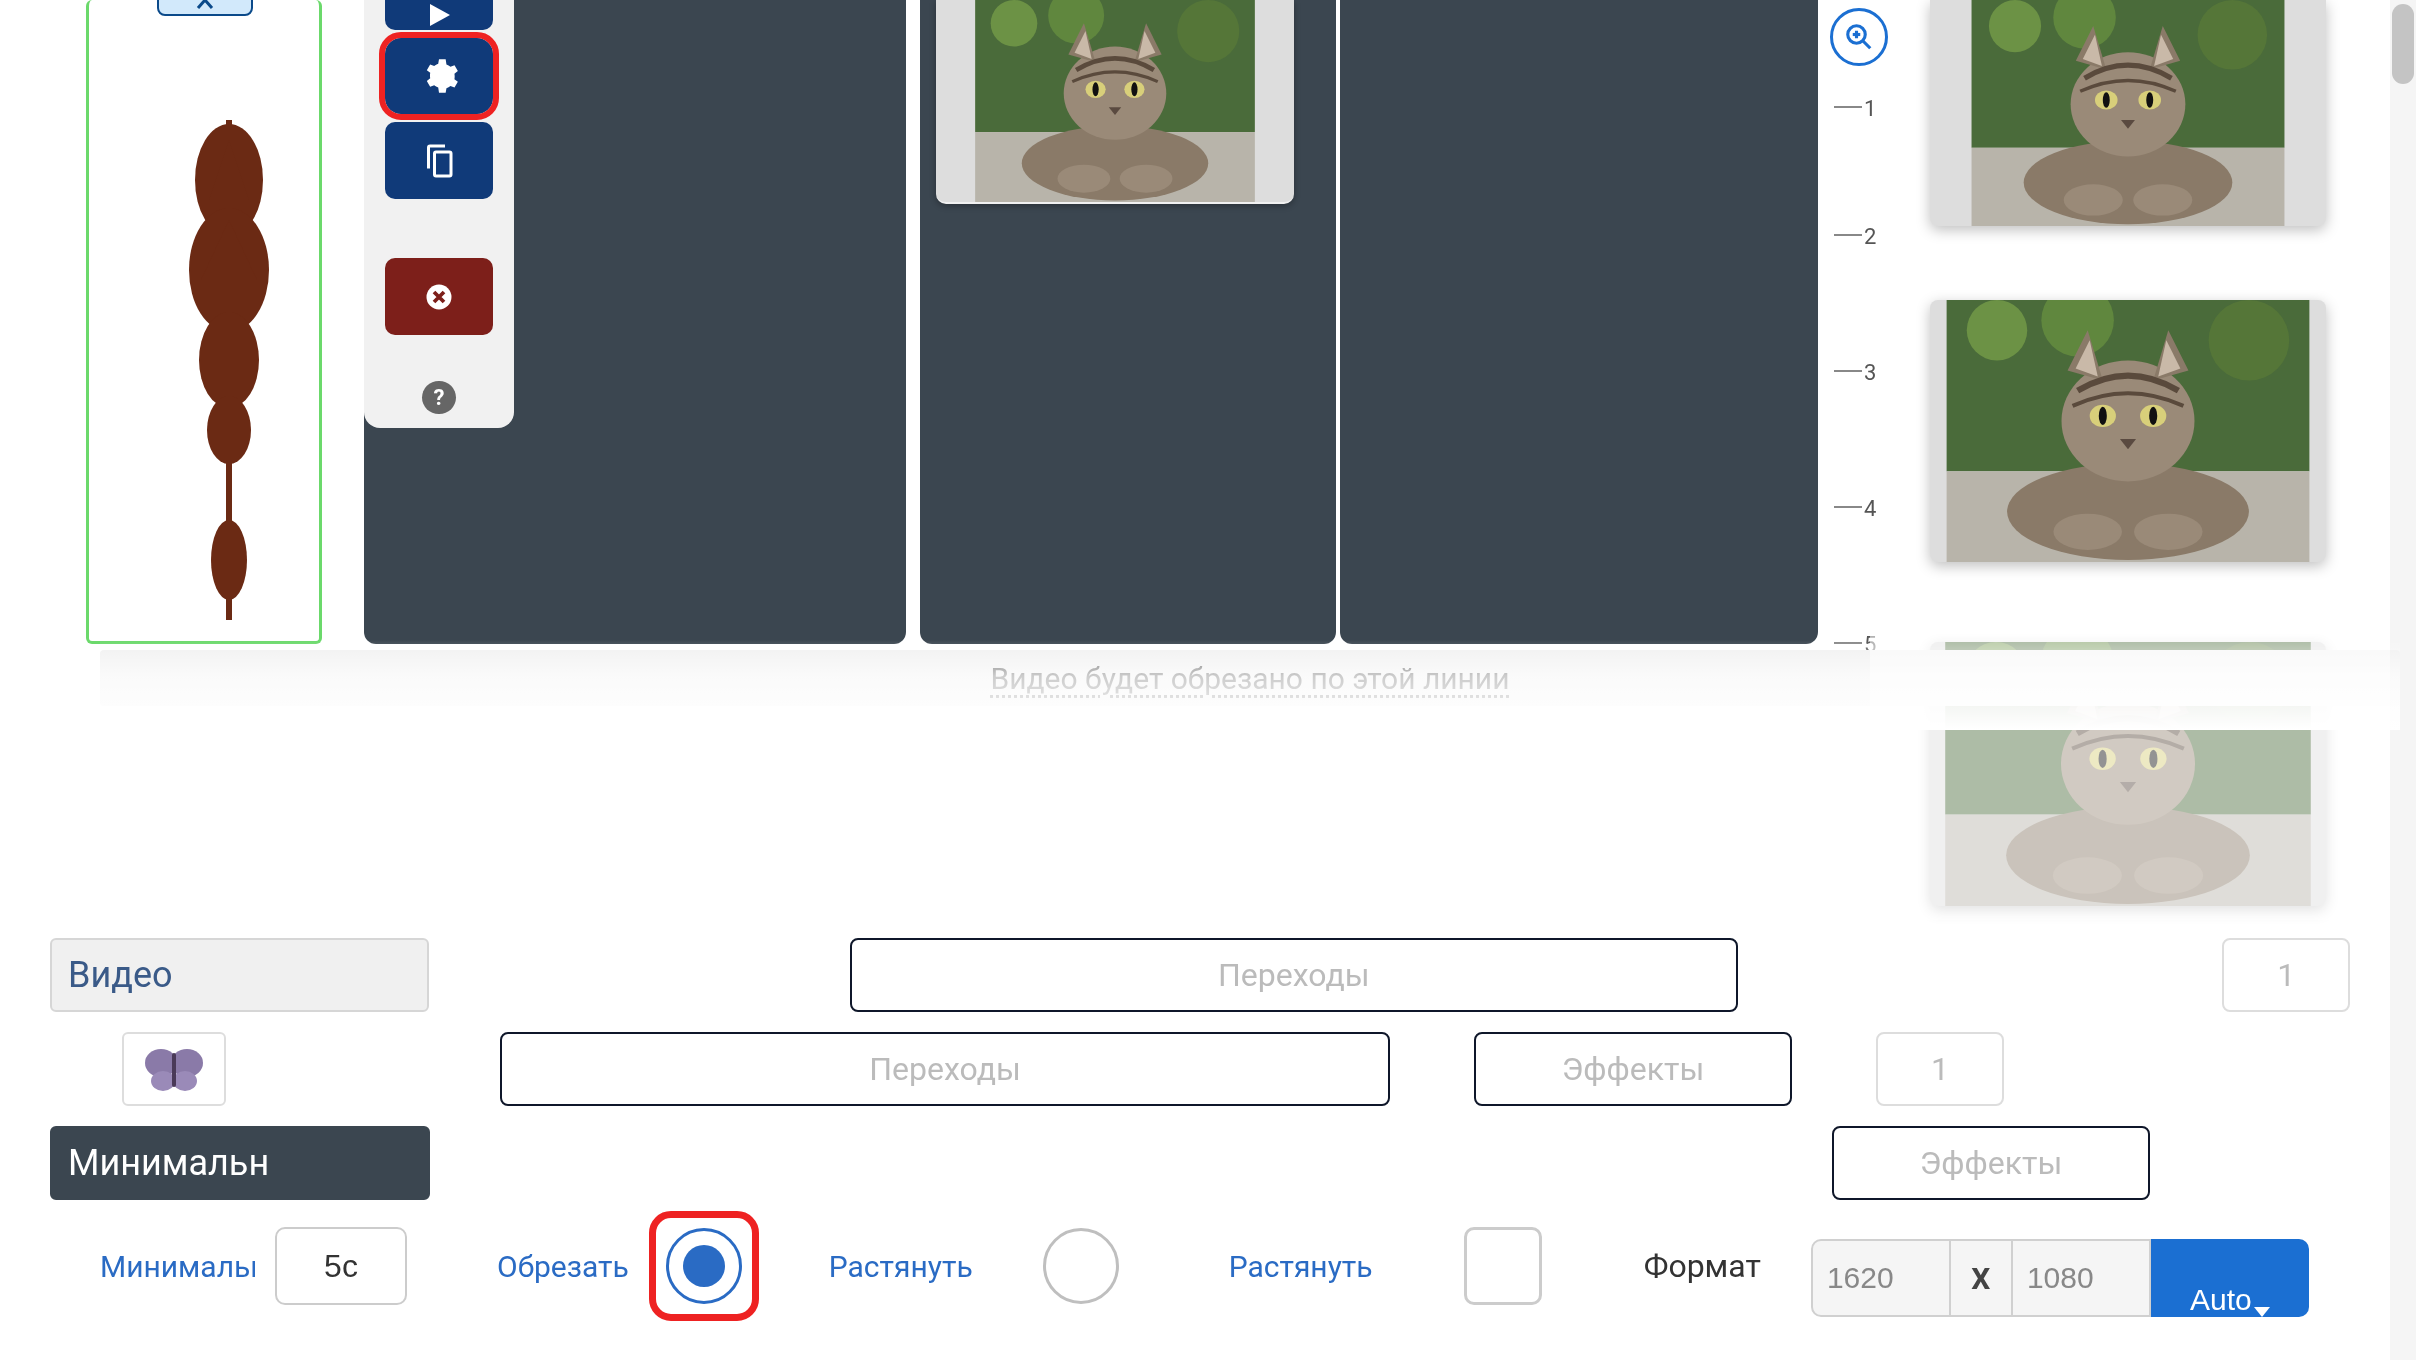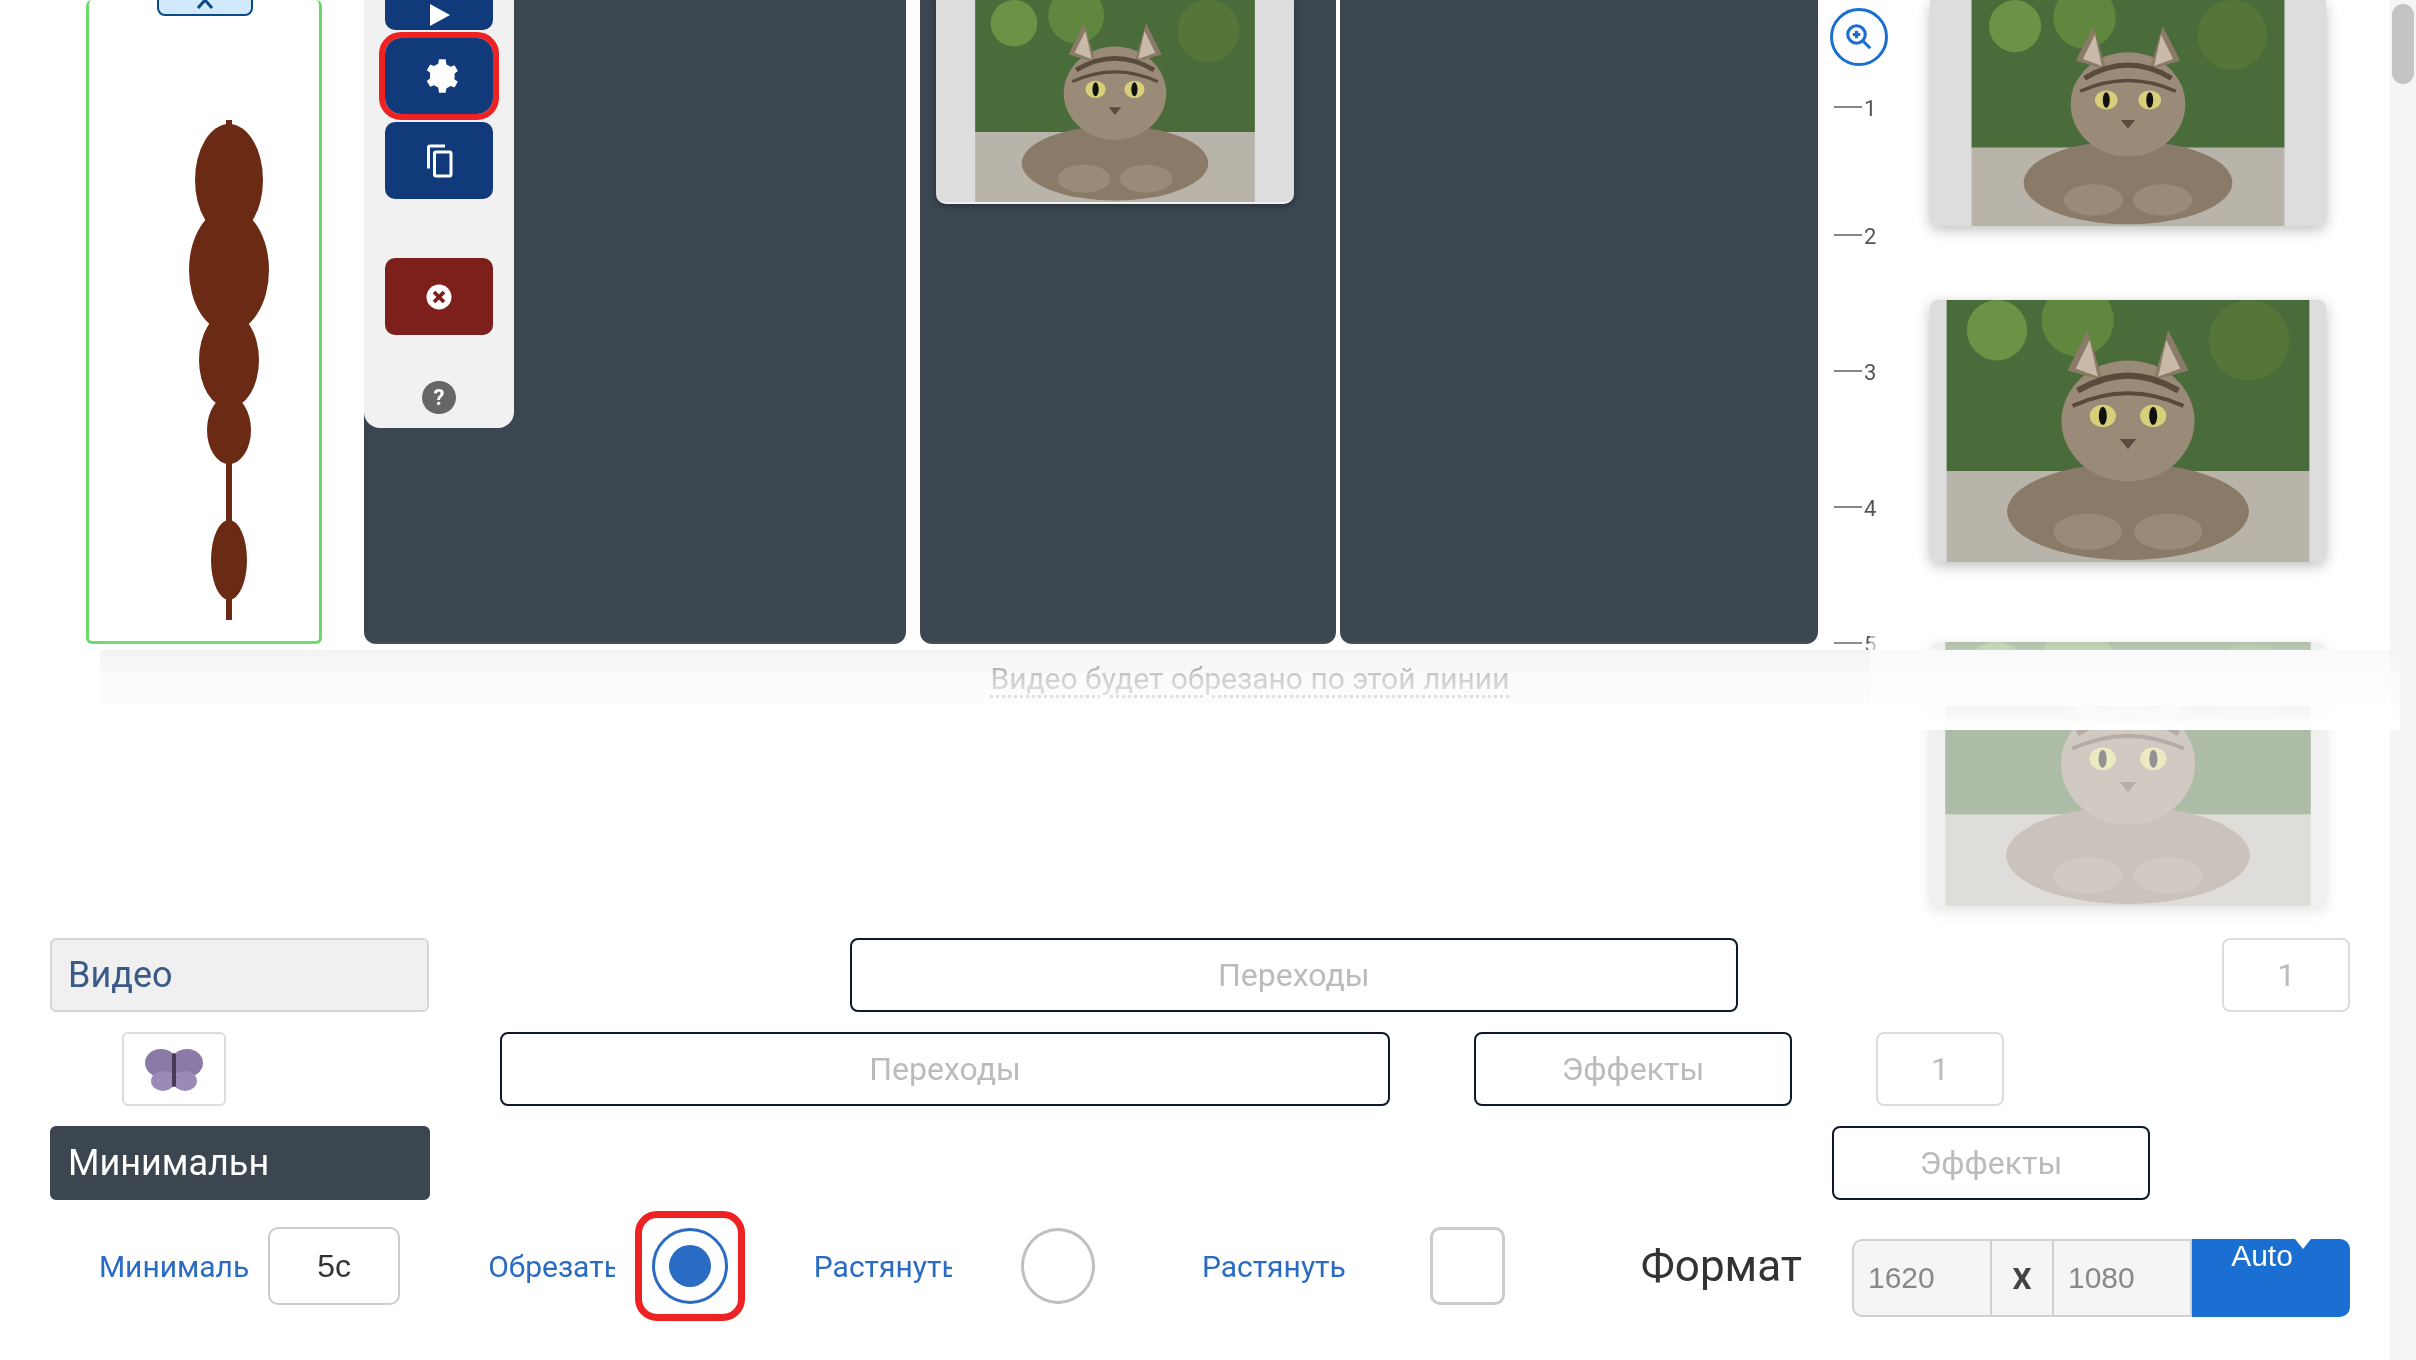--- a/index.html
+++ b/index.html
@@ -74,26 +74,26 @@
 
 .settings-row { position:absolute; left:50px; top:1226px; width:2300px; height:80px; display:flex; align-items:center; gap:20px; }
 .settings-label { font-size:30px; color:#2a6bc4; overflow:hidden; white-space:nowrap; }
 .lbl-w155 { width:155px; }
 .input-sm { width:132px; height:78px; border:2px solid #ccc; border-radius:10px; font-size:32px; text-align:center; color:#333; }
 .radio-outer { width:76px; height:76px; border:3px solid #bfbfbf; border-radius:50%; display:flex; align-items:center; justify-content:center; cursor:pointer; background:#fff; }
 .radio-outer.checked { border-color:#2a6bc4; }
 .radio-inner { width:42px; height:42px; border-radius:50%; background:#2a6bc4; }
 .radio-wrap-hl { padding:10px; border:7px solid #e22; border-radius:22px; }
 .checkbox { width:78px; height:78px; border:3px solid #ccc; border-radius:10px; cursor:pointer; background:#fff; }
-.fmt-label { font-size:44px; color:#333; margin: 0 30px 0 116px; }
+.fmt-label { font-size:32px; color:#333; margin: 0 30px 0 82px; }
 .fmt-group { display:flex;margin-top:24px; }
 .fmt-input { width:140px; height:78px; border:2px solid #d0d0d0; background:#f5f5f5; font-size:30px; color:#888; text-align:left; padding:0 14px; }
 .fmt-input.left { border-radius:10px 0 0 10px; }
 .fmt-x { width:60px; height:78px; border:2px solid #d0d0d0; border-left:none; border-right:none; background:#f5f5f5; font-size:30px; color:#444; display:flex; align-items:center; justify-content:center; font-weight:bold; }
-.auto-btn { width:158px; height:78px; background:#1b6fd2; color:#fff; border-radius:0 10px 10px 0; font-size:30px; display:flex; align-items:flex-start; justify-content:center; gap:2px; cursor:pointer; border:none; }
+.auto-btn { width:158px; height:78px; background:#1b6fd2; color:#fff; border-radius:0 10px 10px 0; font-size:30px; display:flex; align-items:flex-end; justify-content:center; gap:2px; cursor:pointer; border:none; }
 .caret-down { width:0; height:0; border-left:8px solid transparent; border-right:8px solid transparent; border-top:10px solid #fff; }
 
 
 .vscroll { position:absolute; right:2px; top:4px; width:22px; height:80px; background:#c4c4c4; border-radius:12px; }
 .vscroll-track { position:absolute; right:0; top:0; width:26px; height:100%; background:#f5f5f5; }
 
 </style>
 </head>
 <body>
 

